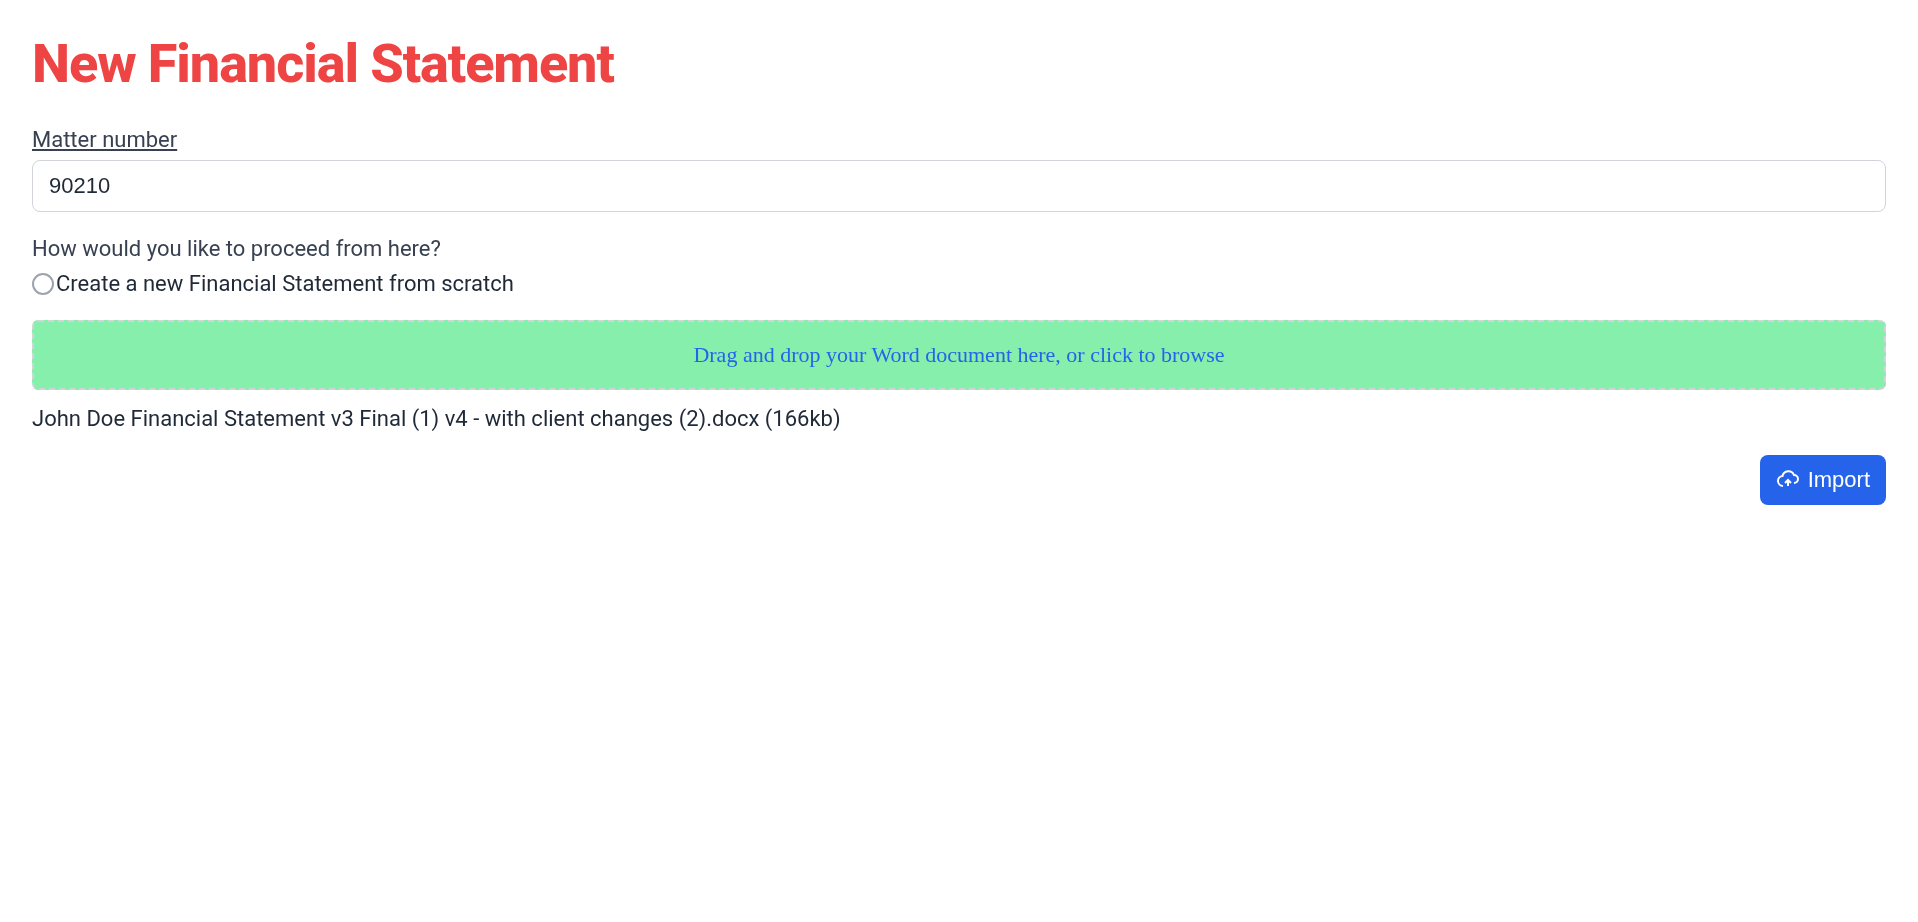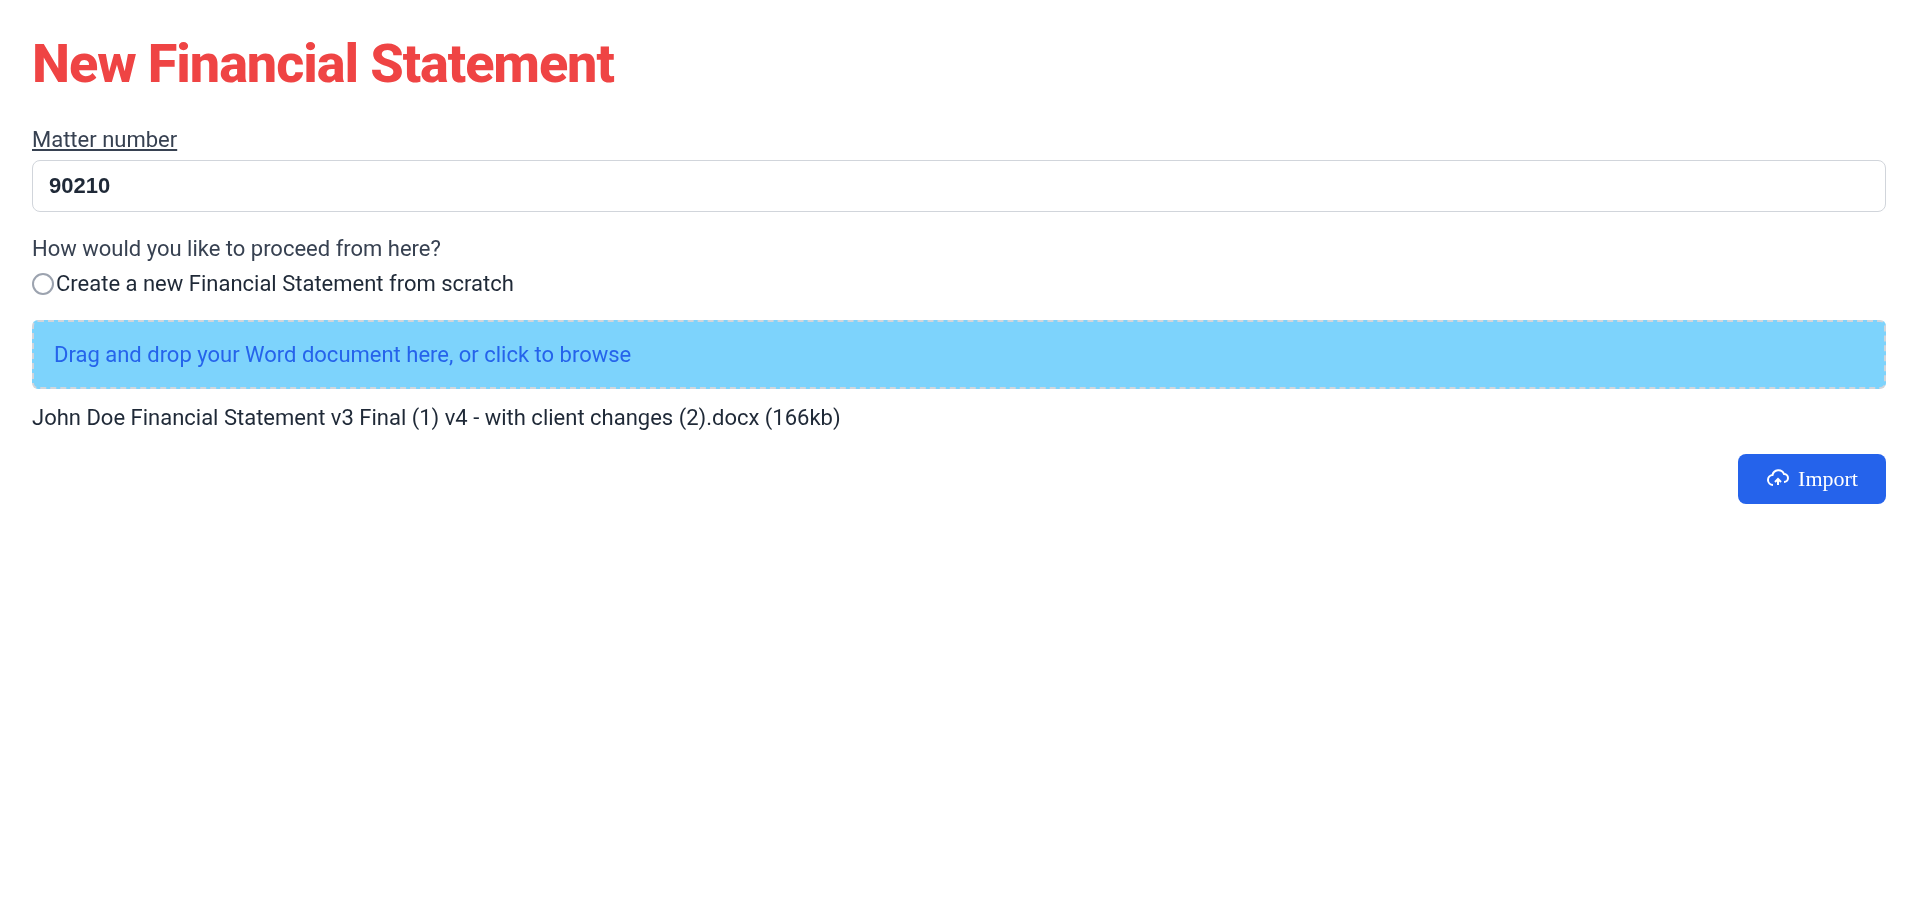--- a/index.html
+++ b/index.html
@@ -38,21 +38,20 @@
     
     .form-input {
       width: 100%;
       padding: 12px 16px;
       font-size: 22px;
       border: 1px solid #d1d5db;
       border-radius: 8px;
       color: #1f2937;
       background: #ffffff;
       outline: none;
-      font-weight: bold;
     }
     
     .proceed-label {
       font-size: 22px;
       color: #374151;
       margin-bottom: 10px;
       display: block;
     }
     
     .radio-group {
@@ -97,24 +96,25 @@
     .radio-label {
       font-size: 22px;
       color: #1f2937;
     }
     
     .dropzone {
       width: 100%;
       padding: 20px;
       border: 2px dashed #d1d5db;
       border-radius: 6px;
-      background: #7dd3fc;
-      text-align: left;
+      background: #86efac;
+      text-align: center;
       cursor: pointer;
       margin-bottom: 16px;
+      font-family: Liberation Serif, serif;
     }
     
     .dropzone-text {
       font-size: 22px;
       color: #2563eb;
     }
     
     .file-info {
       font-size: 22px;
       color: #1f2937;
@@ -123,29 +123,28 @@
     
     .button-row {
       display: flex;
       justify-content: flex-end;
     }
     
     .import-button {
       display: inline-flex;
       align-items: center;
       gap: 8px;
-      padding: 12px 28px;
+      padding: 12px 16px;
       font-size: 22px;
       font-weight: 400;
       color: #ffffff;
       background: #2563eb;
       border: none;
       border-radius: 8px;
       cursor: pointer;
-      font-family: Liberation Serif, serif;
     }
     
     .cloud-icon {
       width: 24px;
       height: 24px;
       stroke: #ffffff;
       stroke-width: 2;
       fill: none;
     }
   </style>

